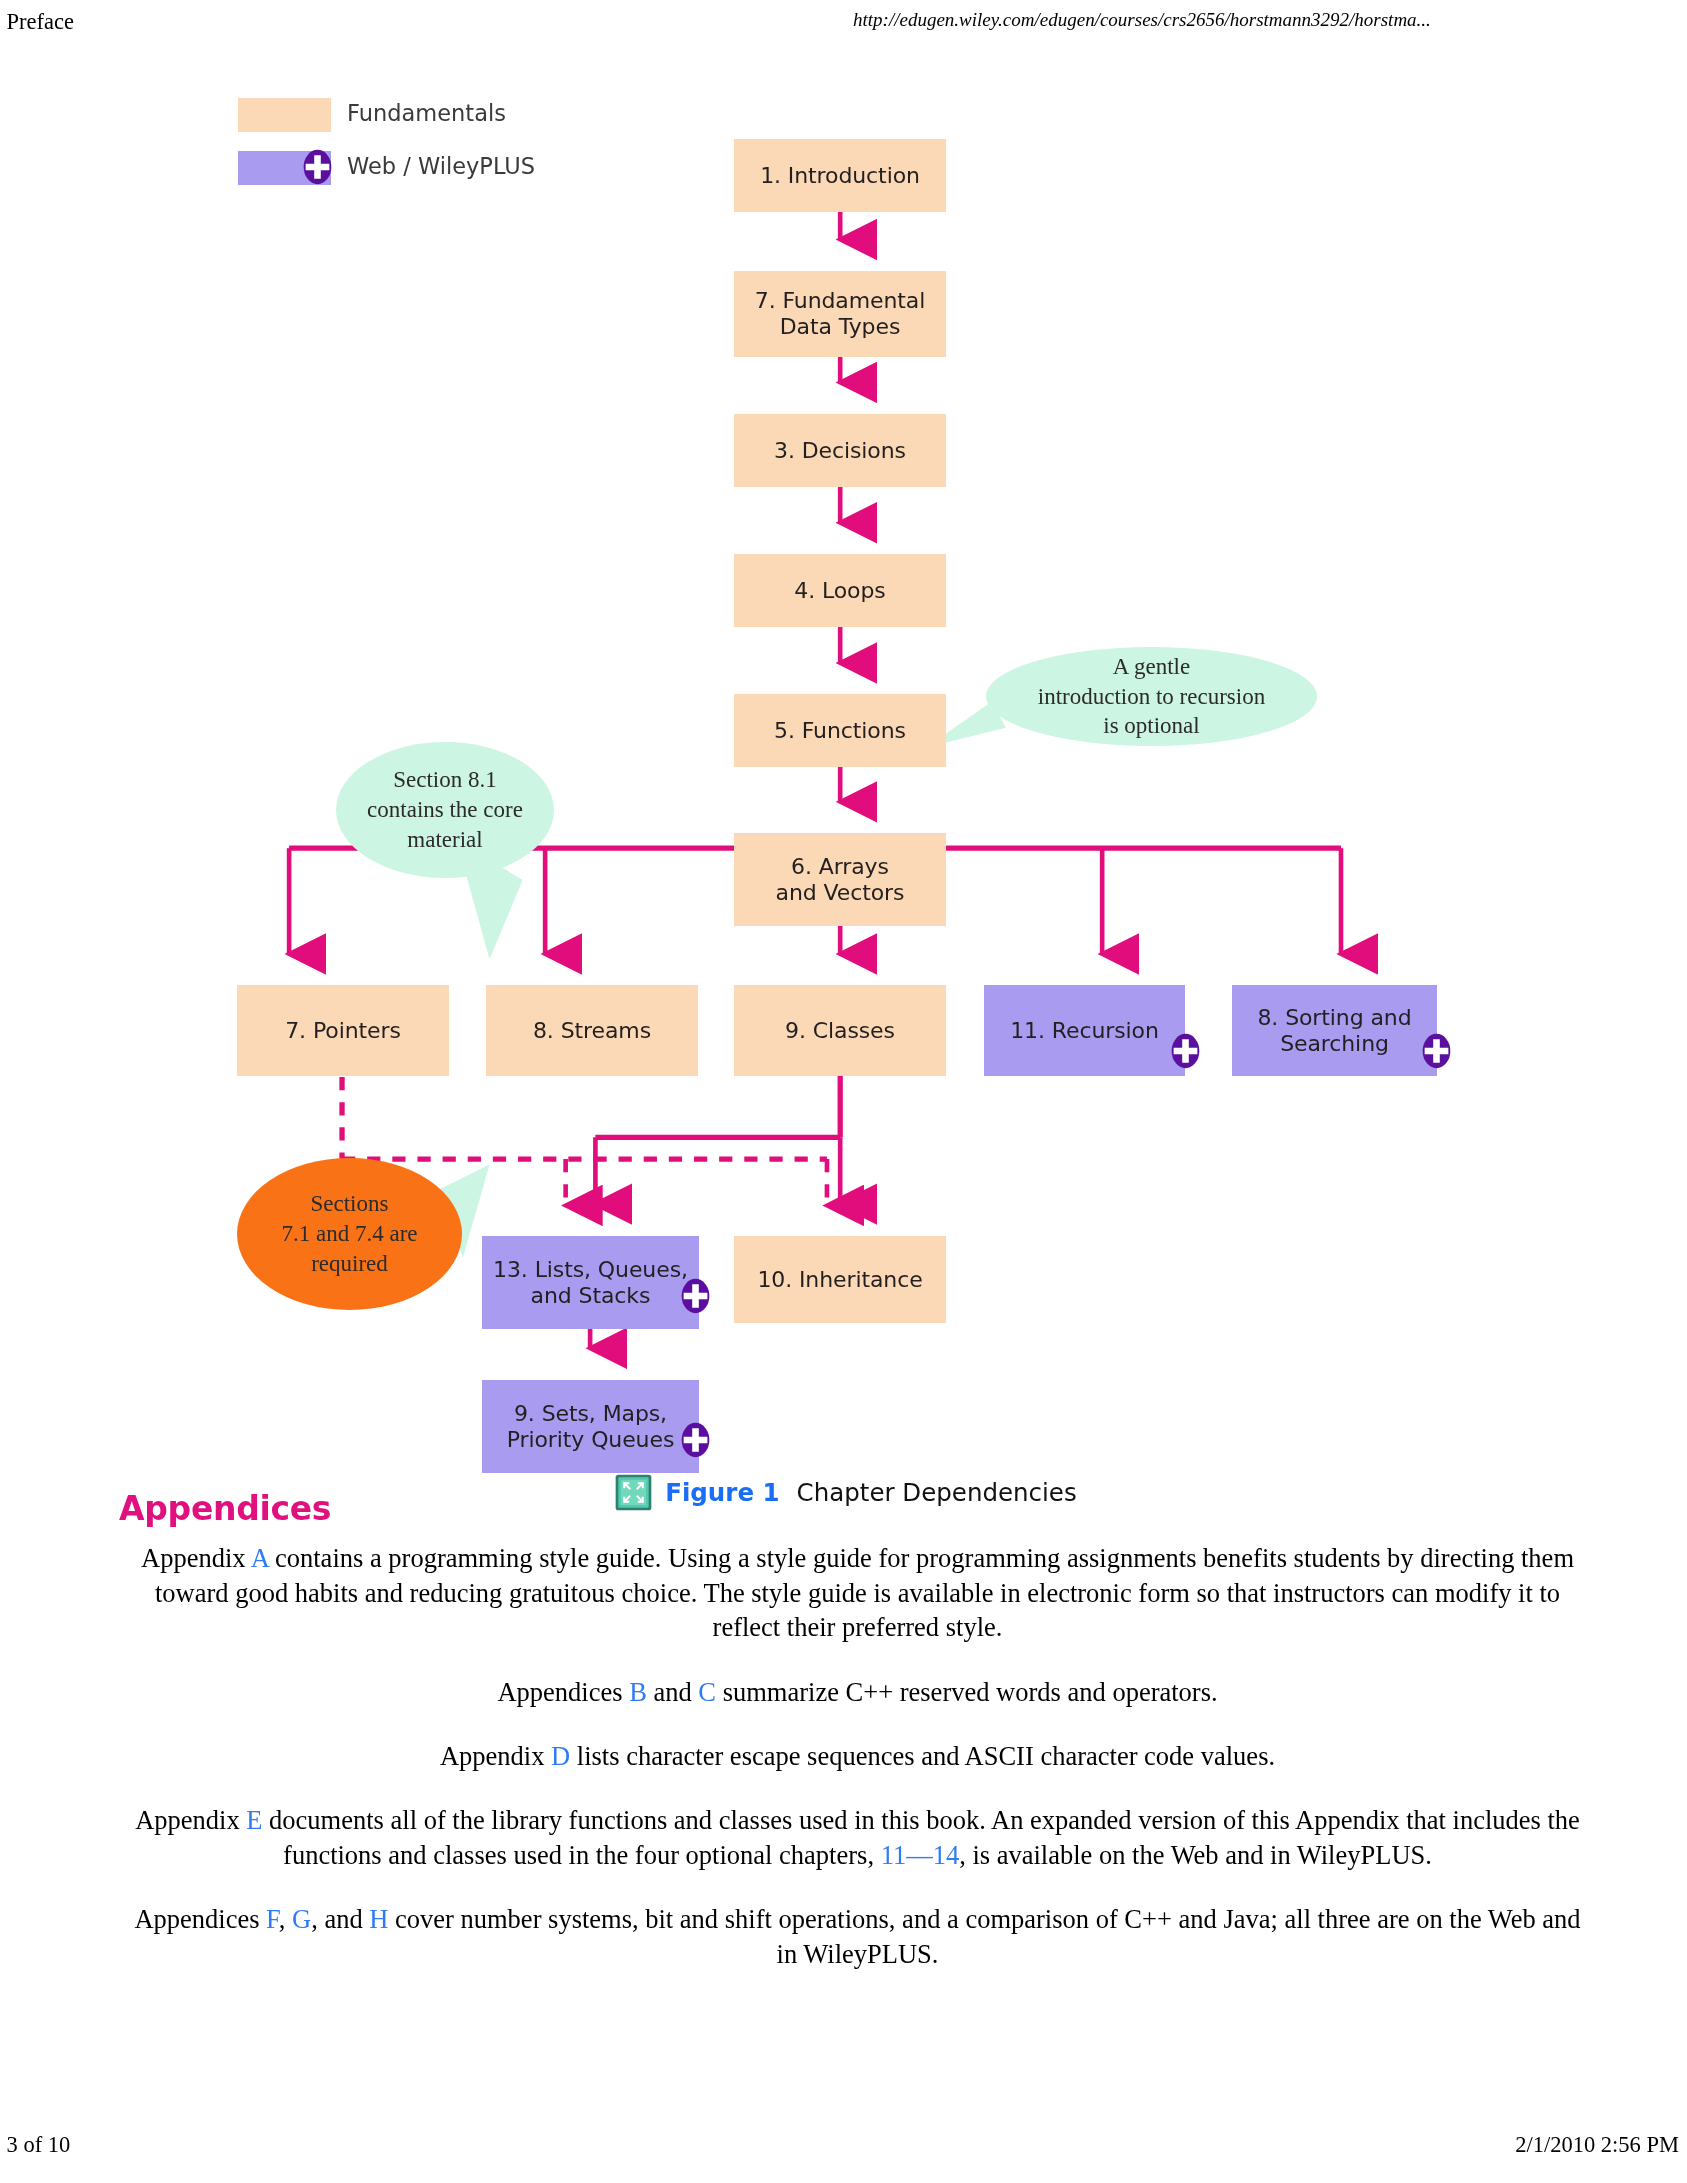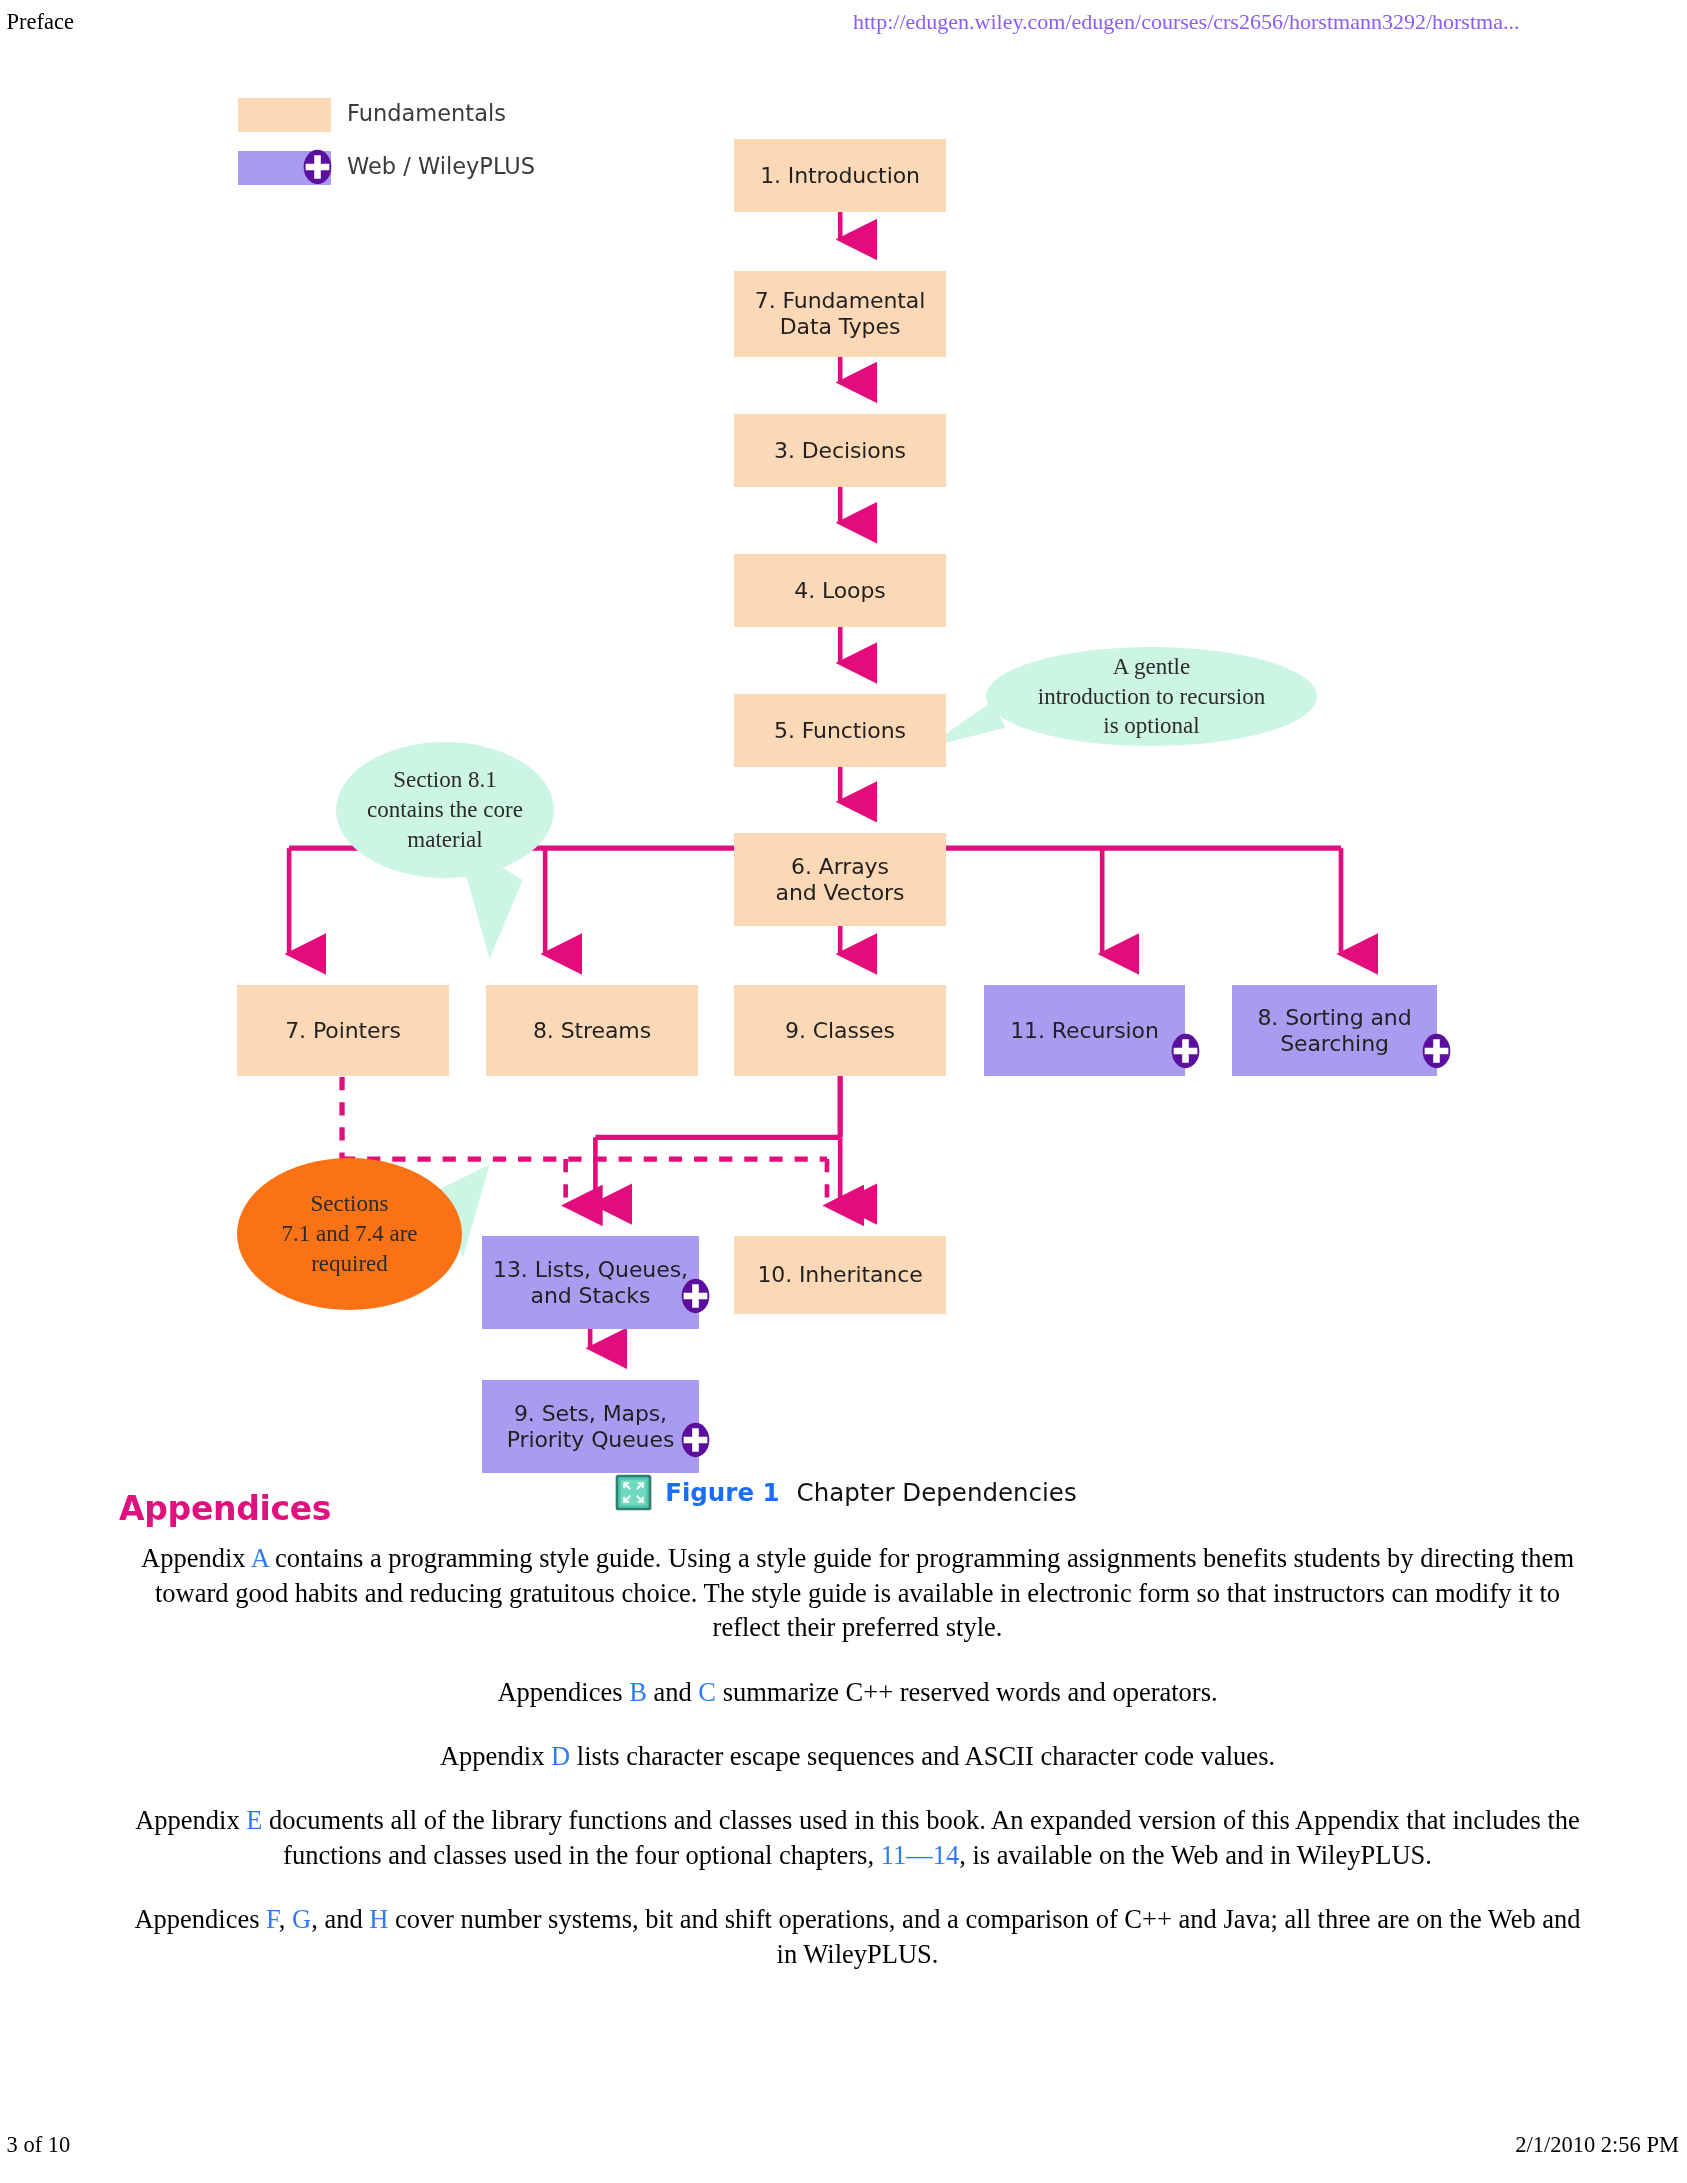--- a/index.html
+++ b/index.html
@@ -6,21 +6,21 @@
   body{
     width:1687px;height:2183px;background:#ffffff;
     font-family:"Liberation Serif", serif;
     position:relative;overflow:hidden;
   }
   .page{position:absolute;inset:0;}
 
   
   .hdr{position:absolute;top:9.3px;left:0;width:1687px;height:30px;}
   .hdr-left{position:absolute;left:6.6px;top:0;font-size:22.5px;color:#000;white-space:nowrap;}
-  .hdr-right{position:absolute;left:853px;top:0;font-size:22px;color:#8b5cf6;white-space:nowrap;}
+  .hdr-right{position:absolute;left:853px;top:0;font-size:19px;color:#000000;white-space:nowrap;font-style:italic;}
   .ftr{position:absolute;top:2132px;left:0;width:1687px;height:30px;}
   .ftr-left{position:absolute;left:6.6px;top:0;font-size:22.5px;color:#000;}
   .ftr-right{position:absolute;right:8px;top:0;font-size:22.5px;color:#000;}
 
   
   .figure{position:absolute;left:0;top:66px;width:1687px;height:1350px;}
   .fig-svg{position:absolute;left:0;top:0;}
 
   
   .nodebox{
@@ -197,21 +197,21 @@
       <path d="M17,9 L27,9 L27,22 L40,22 L40,32 L27,32 L27,45 L17,45 L17,32 L4,32 L4,22 L17,22 Z" fill="#ffffff"></path>
     </svg>
 
     <div class="nodebox web" style="left:482px;top:1145px;width:217px;height:93px;white-space:pre-line;">13. Lists, Queues,
 and Stacks</div>
     <svg class="plusbadge" style="left:681px;top:1212px;" viewBox="0 0 44 54">
       <ellipse cx="22" cy="27" rx="21" ry="26" fill="#5b0f9e"></ellipse>
       <path d="M17,9 L27,9 L27,22 L40,22 L40,32 L27,32 L27,45 L17,45 L17,32 L4,32 L4,22 L17,22 Z" fill="#ffffff"></path>
     </svg>
 
-    <div class="nodebox fund" style="left:734px;top:1145px;width:212px;height:78px;">10. Inheritance</div>
+    <div class="nodebox fund" style="left:734px;top:1145px;width:212px;height:87px;">10. Inheritance</div>
 
     <div class="nodebox web" style="left:482px;top:1289px;width:217px;height:93px;white-space:pre-line;">9. Sets, Maps,
 Priority Queues</div>
     <svg class="plusbadge" style="left:681px;top:1356px;" viewBox="0 0 44 54">
       <ellipse cx="22" cy="27" rx="21" ry="26" fill="#5b0f9e"></ellipse>
       <path d="M17,9 L27,9 L27,22 L40,22 L40,32 L27,32 L27,45 L17,45 L17,32 L4,32 L4,22 L17,22 Z" fill="#ffffff"></path>
     </svg>
 
     <div class="callout" style="left:986px;top:581px;width:331px;height:99px;background:#cdf5e3;border-radius:50%;white-space:pre-line;">A gentle
 introduction to recursion

